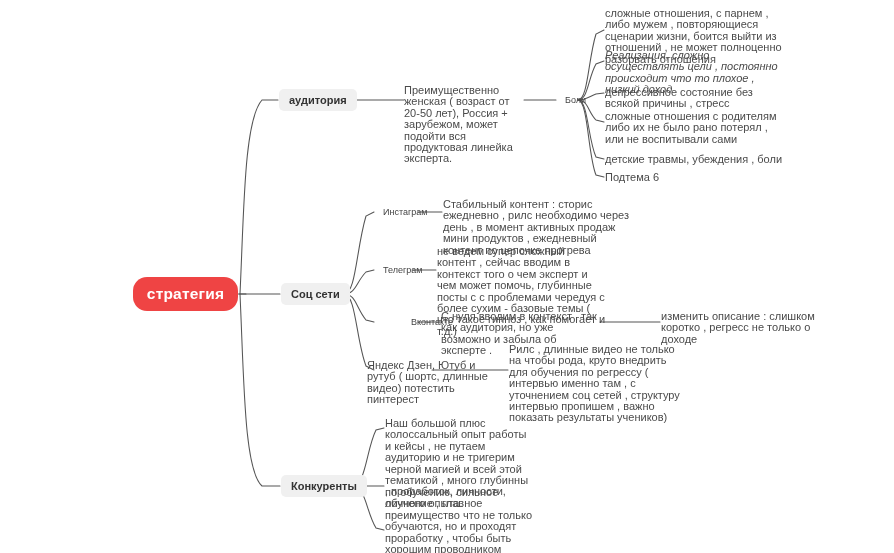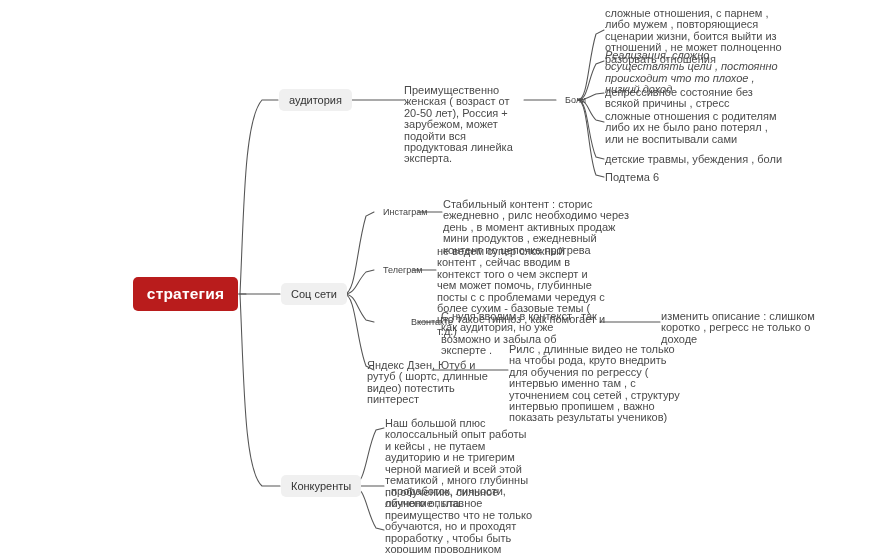--- a/index.html
+++ b/index.html
@@ -7,28 +7,28 @@
     width:894px;height:553px;position:relative;overflow:hidden;
     font-family:"Liberation Sans","DejaVu Sans",sans-serif;
     -webkit-font-smoothing:antialiased;
   }
   #canvas{position:absolute;inset:0;width:894px;height:553px;}
   #links{position:absolute;left:0;top:0;width:894px;height:553px;pointer-events:none;}
   .node{position:absolute;box-sizing:border-box;}
 
   
   .root{
-    background:#b91c1c;color:#ffffff;font-weight:bold;font-size:15.5px;
-    border-radius:5px;display:flex;align-items:center;justify-content:center;
+    background:#ef4444;color:#ffffff;font-weight:bold;font-size:15.5px;
+    border-radius:14px;display:flex;align-items:center;justify-content:center;
     letter-spacing:.2px;
   }
 
   
   .pill{
-    background:#f0f0f0;color:#333333;font-weight:normal;font-size:11px;
+    background:#f0f0f0;color:#333333;font-weight:bold;font-size:11px;
     border-radius:5px;display:flex;align-items:center;justify-content:center;
     padding:0 10px;white-space:nowrap;
   }
 
   
   .plain{
     color:#444444;font-size:9px;white-space:nowrap;line-height:12px;
     display:flex;align-items:center;margin-left:8px;
   }
 

